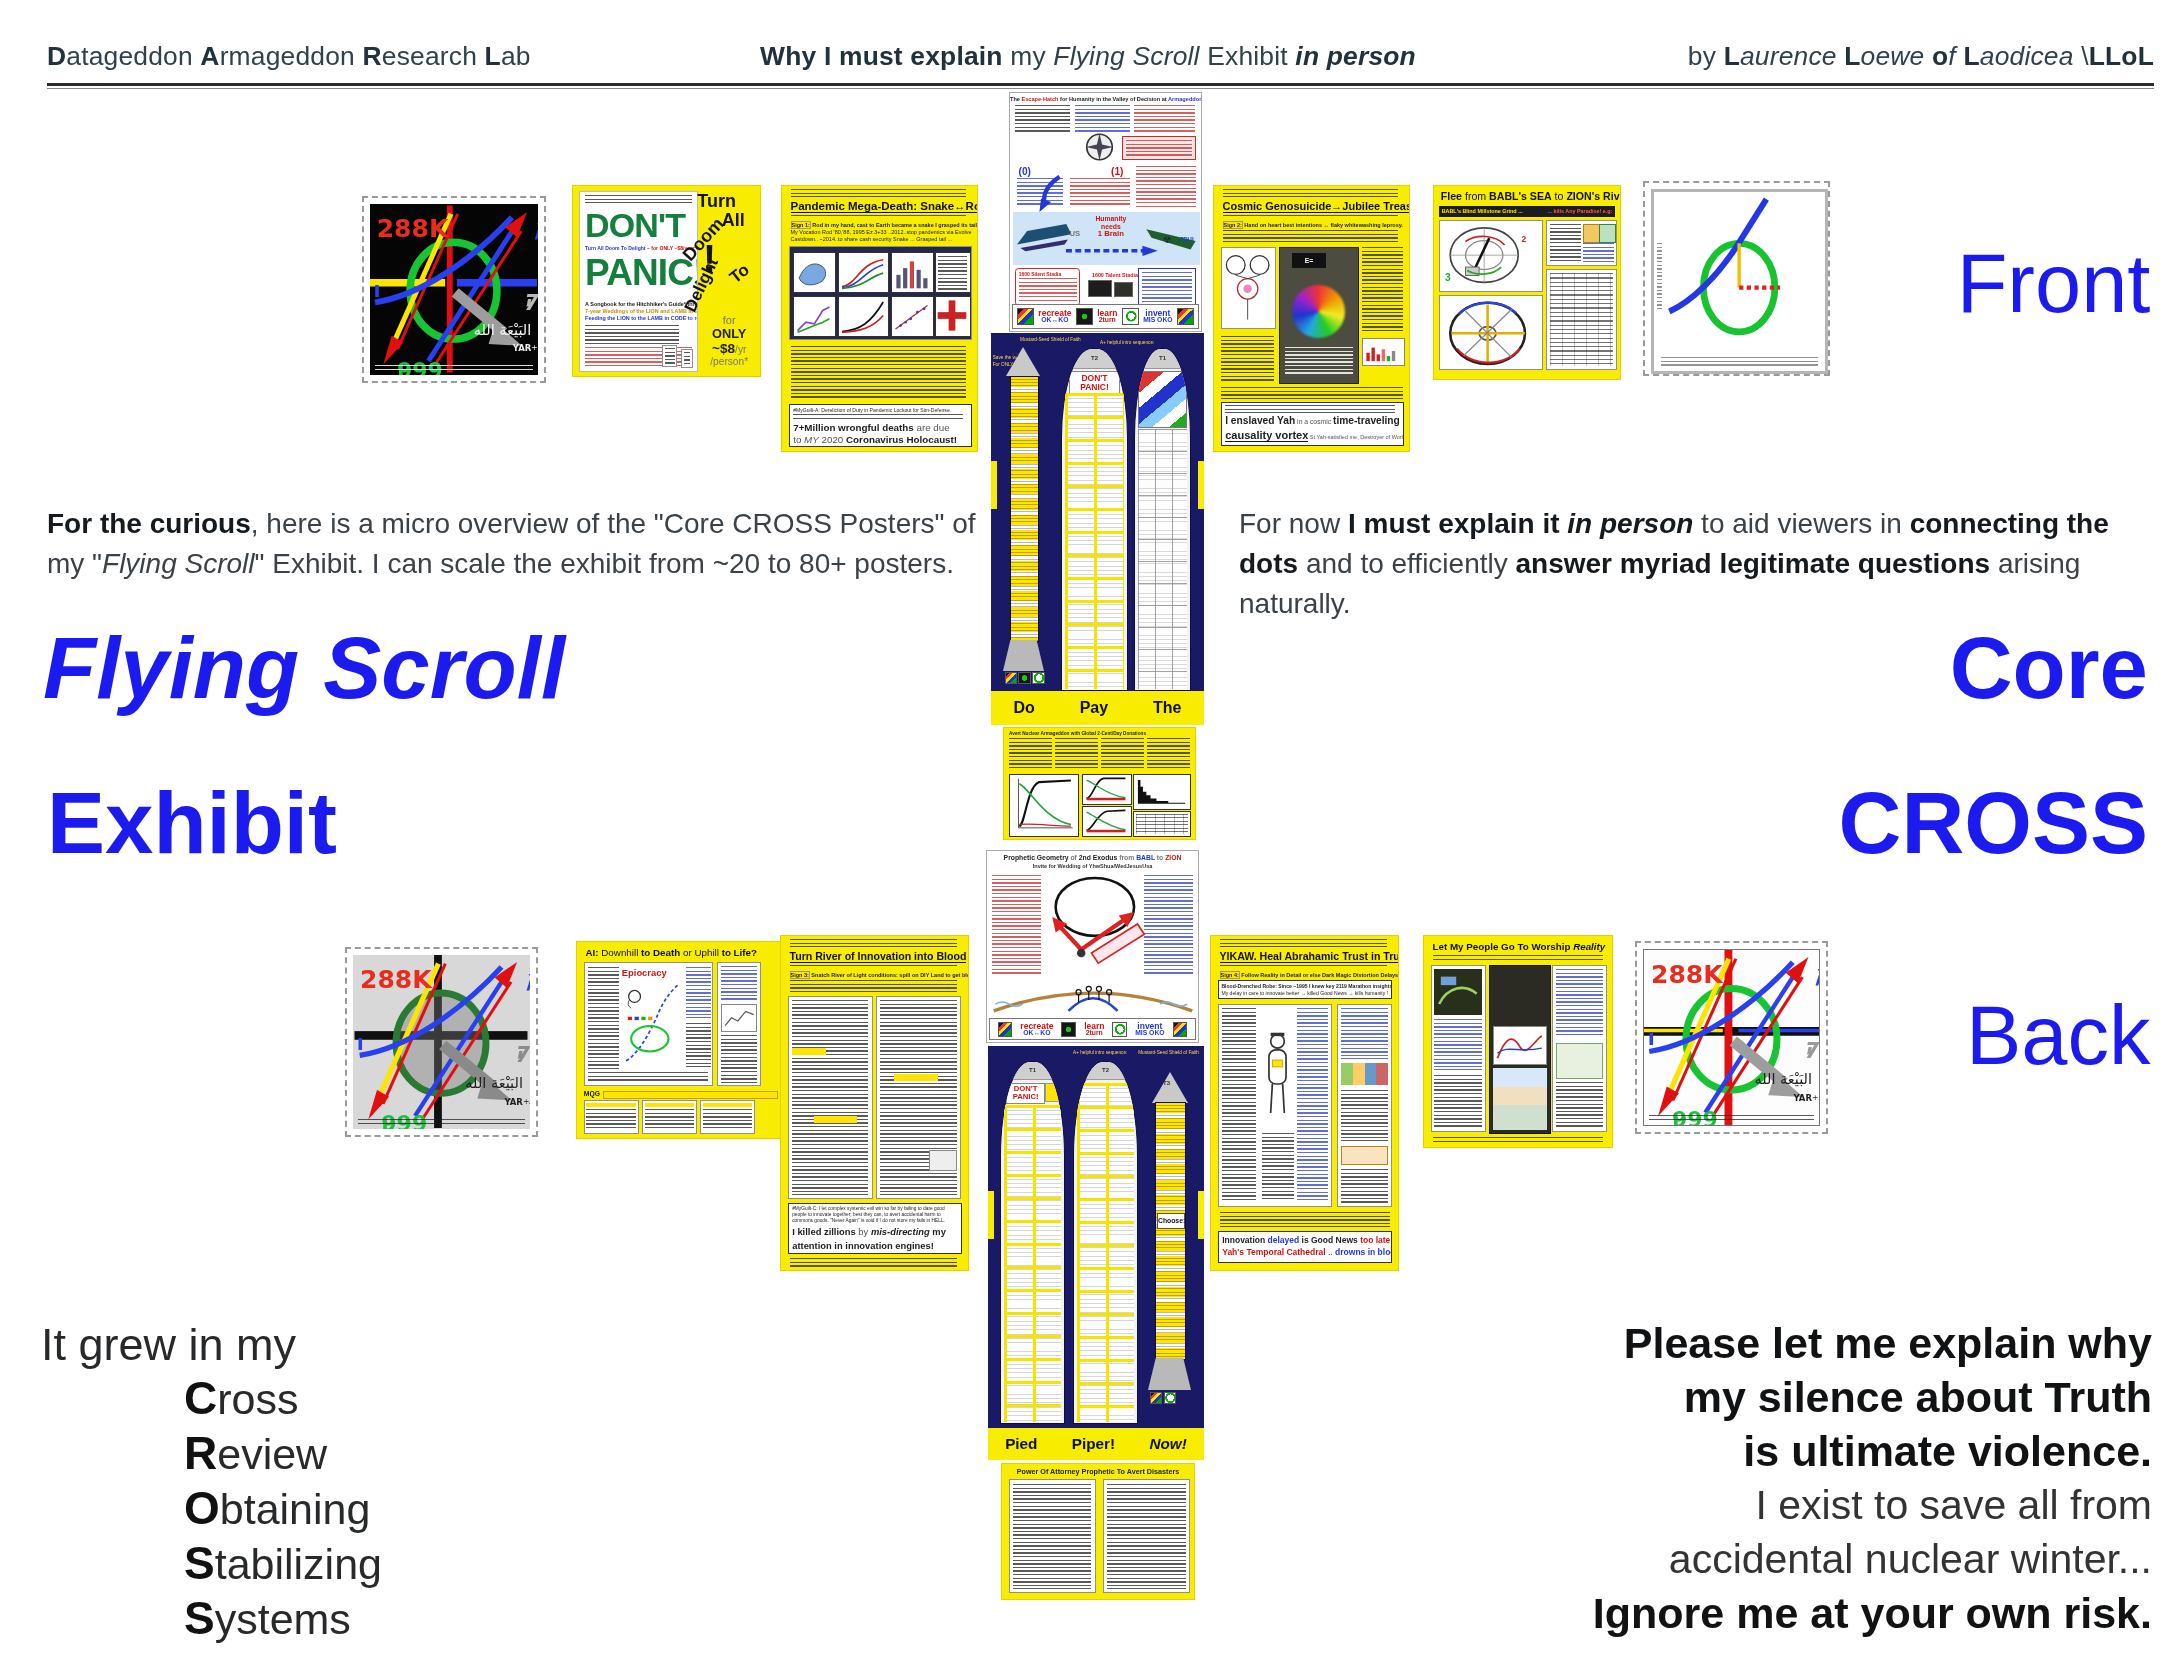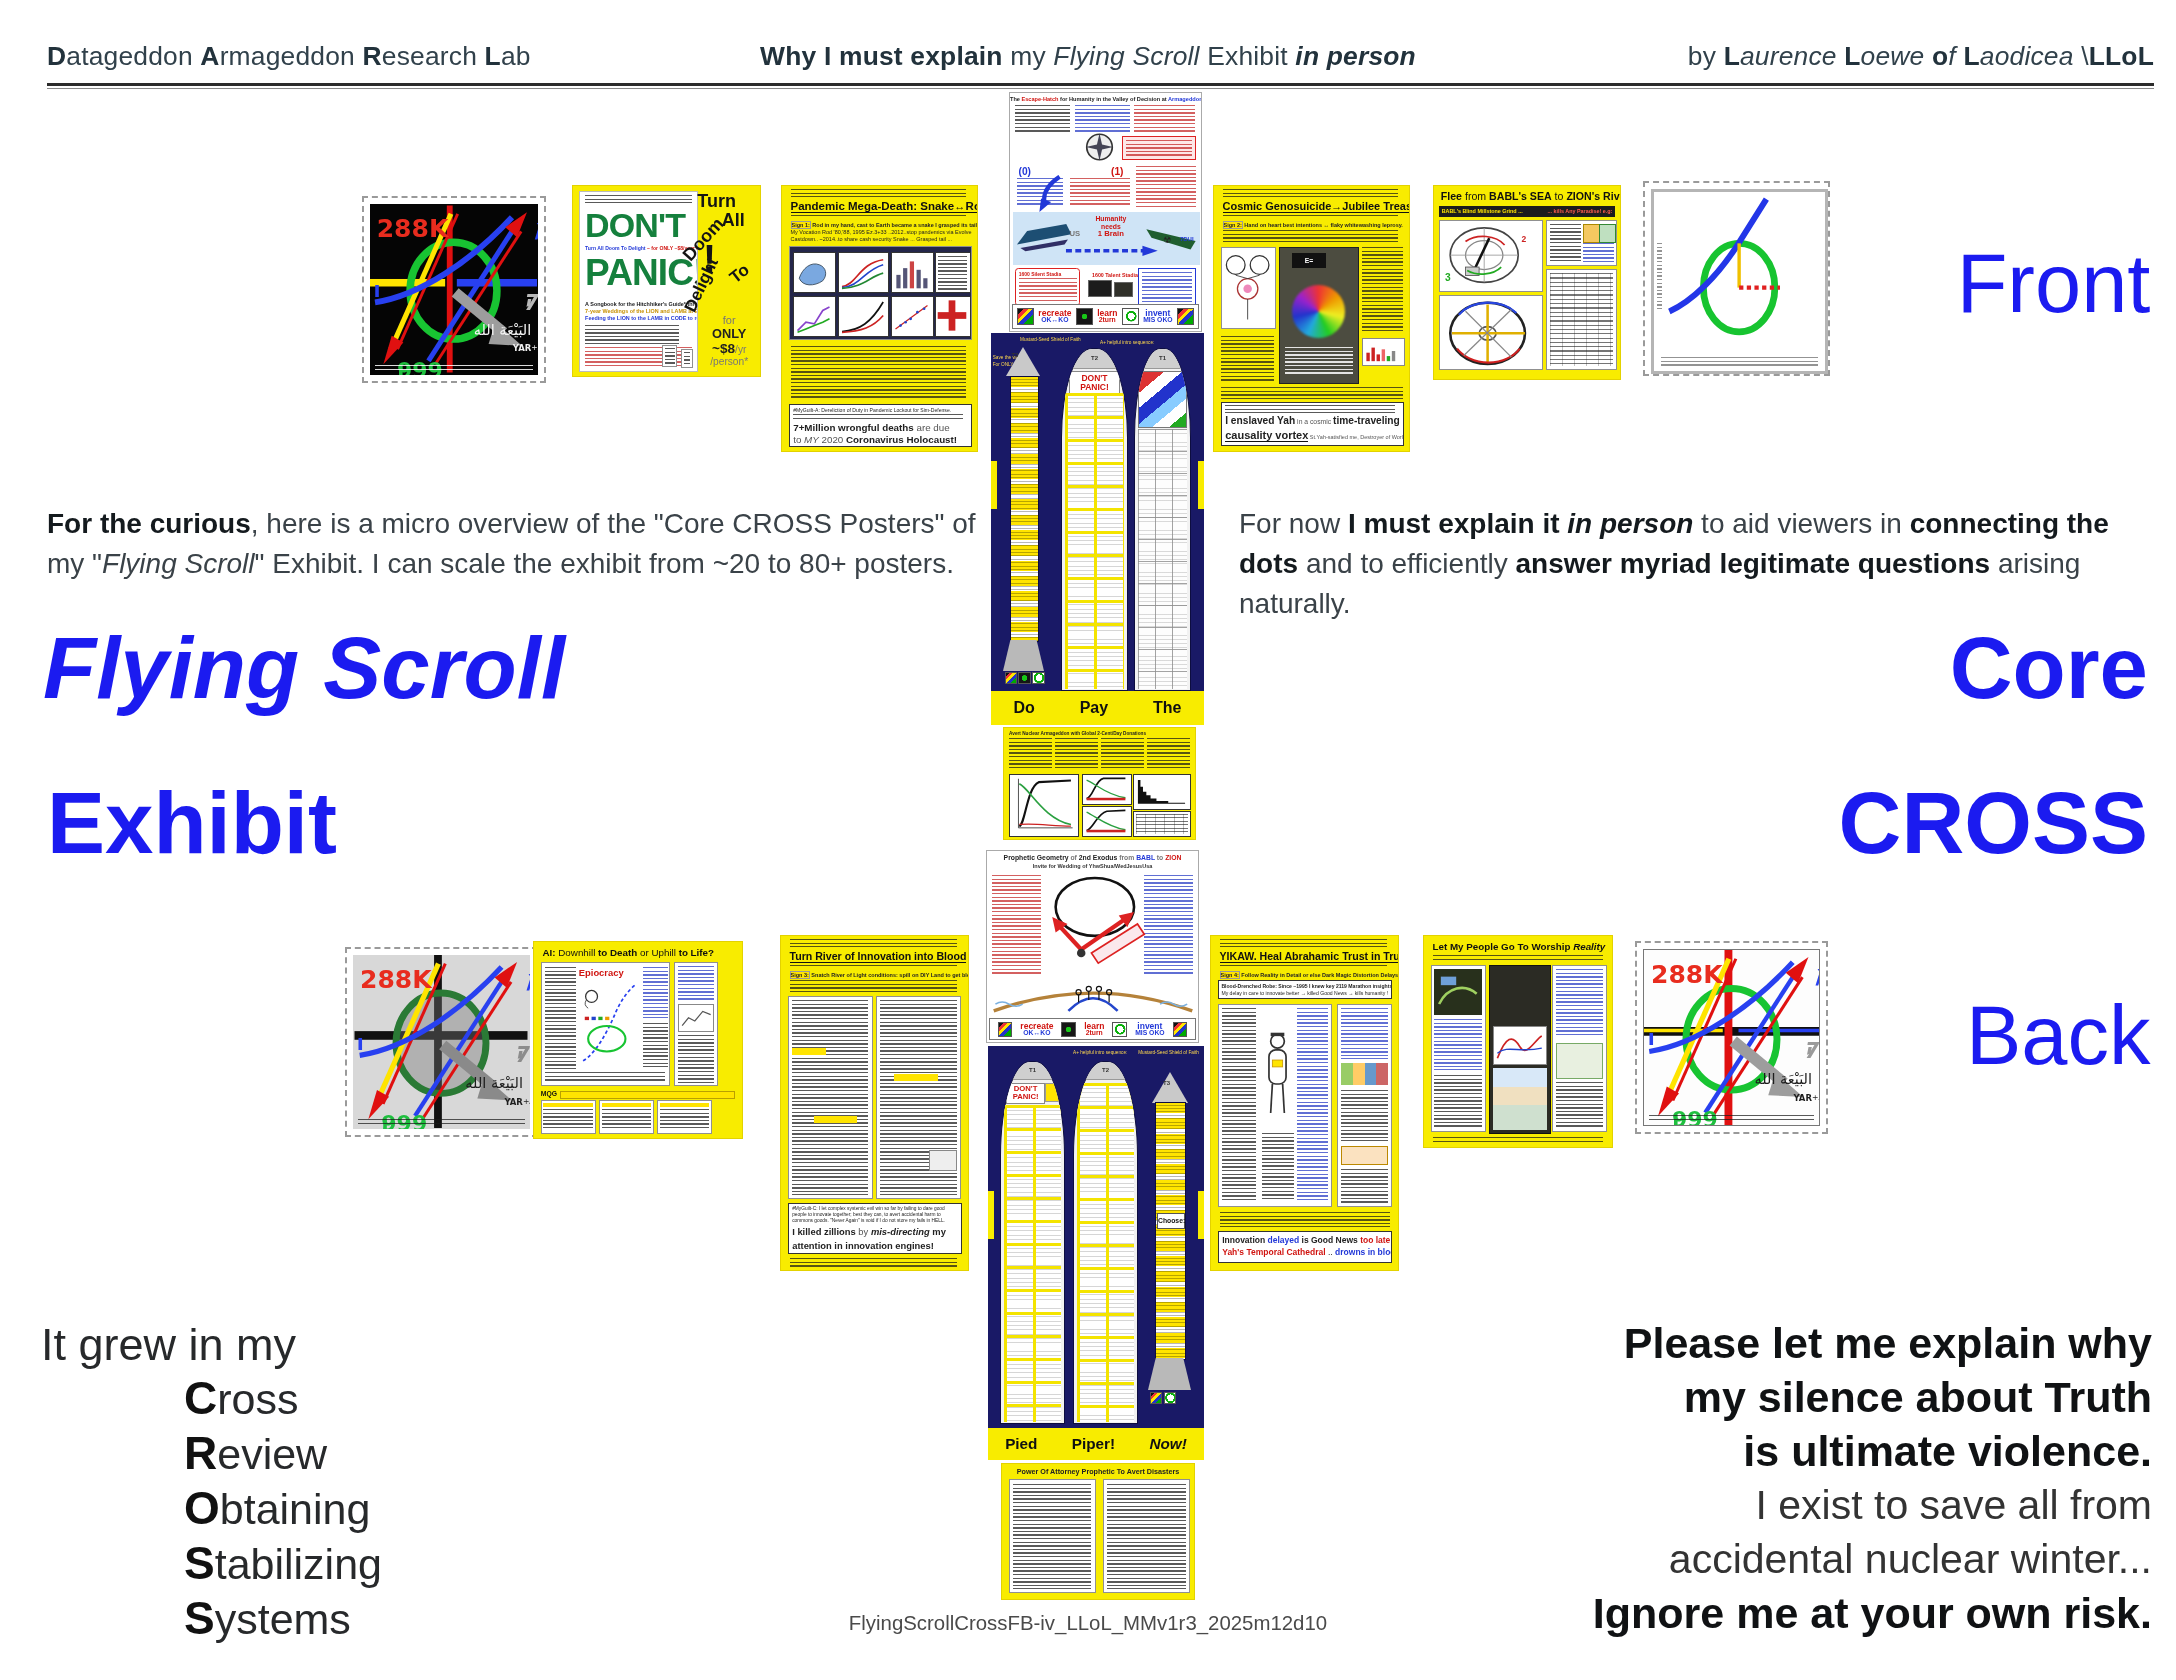--- a/index.html
+++ b/index.html
@@ -652,21 +652,21 @@
       <span class="st999">
           <span>999</span>
           <span>ו</span>
         </span>
       <span class="stara">البَيْعَة الله</span>
       <span class="styar"><b>YAR</b><span> +Allegiance</span></span>
       <span class="mt stcap"></span>
     </div>
   </div>
 
-  <div class="poster" style="left:533px;top:941px;width:210px;height:198px">
+  <div class="poster" style="left:576px;top:941px;width:210px;height:198px">
     <div class="ptitle" style="left:8.5px;top:5.1px;font-size:9.8px">
       <b>AI:</b><span style="font-weight:normal"> Downhill </span><b>to Death</b><span style="font-weight:normal"> or Uphill </span><b>to Life?</b>
     </div>
     <div class="wp" style="left:6.8px;top:20.4px;width:129px;height:124px">
       <div class="mt" style="left:3.4px;top:3.4px;width:31px;height:102px"></div>
       <div class="abs red" style="left:37px;top:3.4px;font-size:9.4px;font-weight:bold">Epiocracy</div>
       <svg class="abs" style="left:36px;top:15.3px" width="61" height="89" viewBox="0 0 72 104">
         <path d="M6,96 C20,88 34,64 44,40 C50,26 58,14 68,6" stroke="#2840f0" stroke-width="2" fill="none" stroke-dasharray="4 3"></path>
         <ellipse cx="34" cy="70" rx="22" ry="15" fill="none" stroke="#18c432" stroke-width="2.5"></ellipse>
         <circle cx="16" cy="20" r="7" fill="none" stroke="#333" stroke-width="1.5"></circle>
@@ -851,16 +851,15 @@
 
   <div class="plea" style="right:24px;top:1316px">
     <div class="pl-b">Please let me explain why</div>
     <div class="pl-b">my silence about Truth</div>
     <div class="pl-b">is ultimate violence.</div>
     <div class="pl-r">I exist to save all from</div>
     <div class="pl-r">accidental nuclear winter...</div>
     <div class="pl-b">Ignore me at your own risk.</div>
   </div>
 
-  <div class="footer-id" style="top:1612px">FlyingScrollCrossFB-iv_LLoL_MMv1r3_2025m12d10</div>
 
 </div>
 
 
 </body></html>

